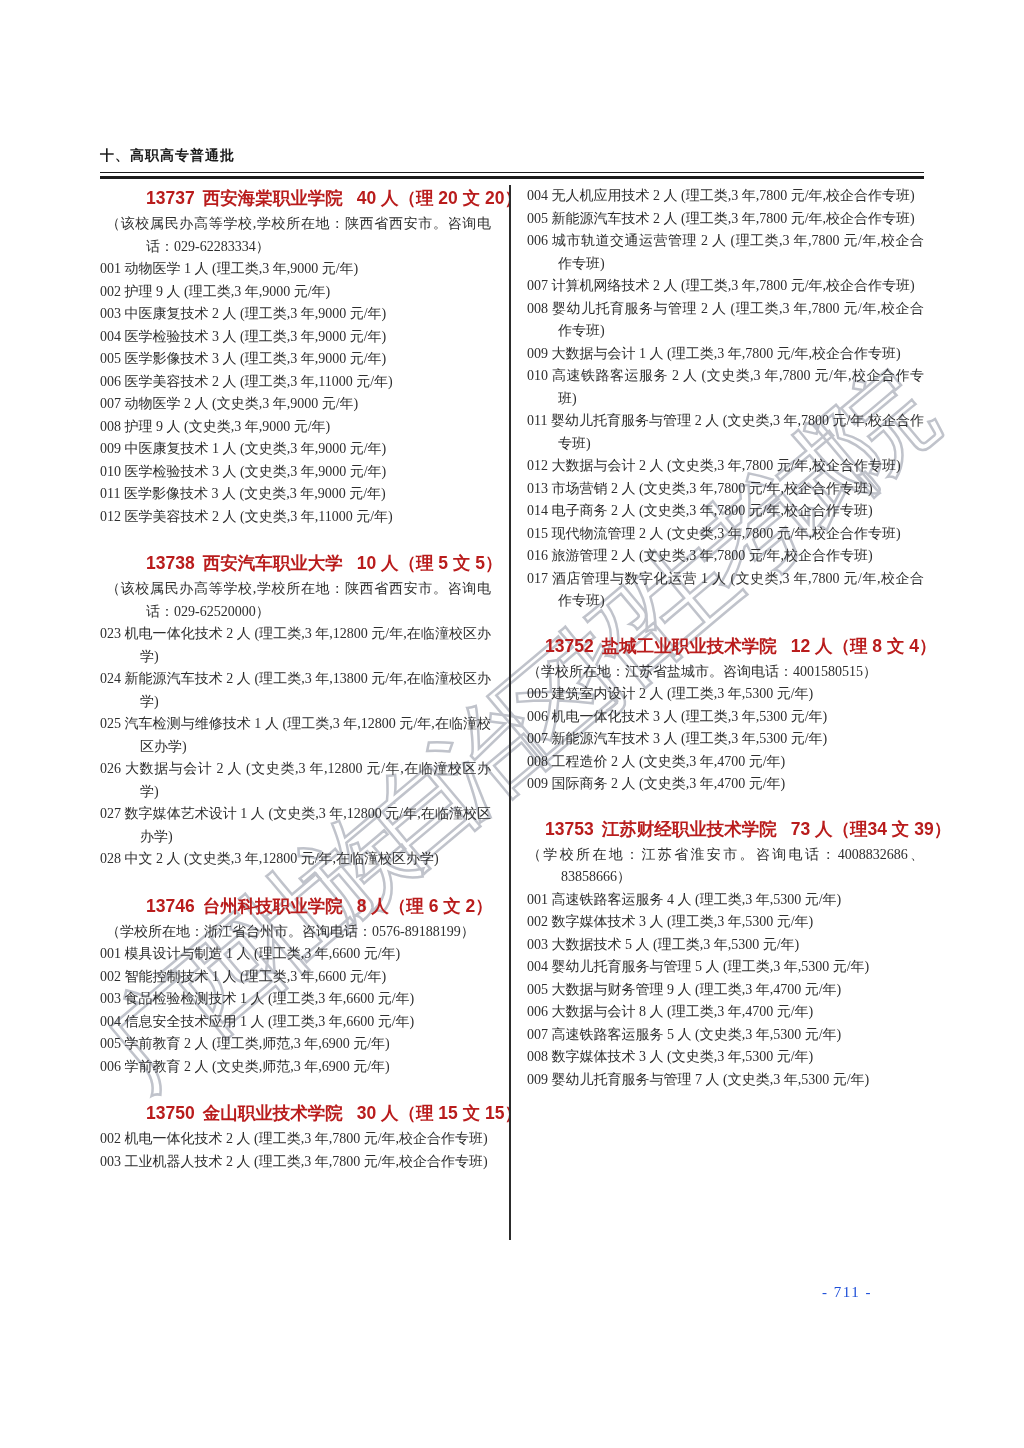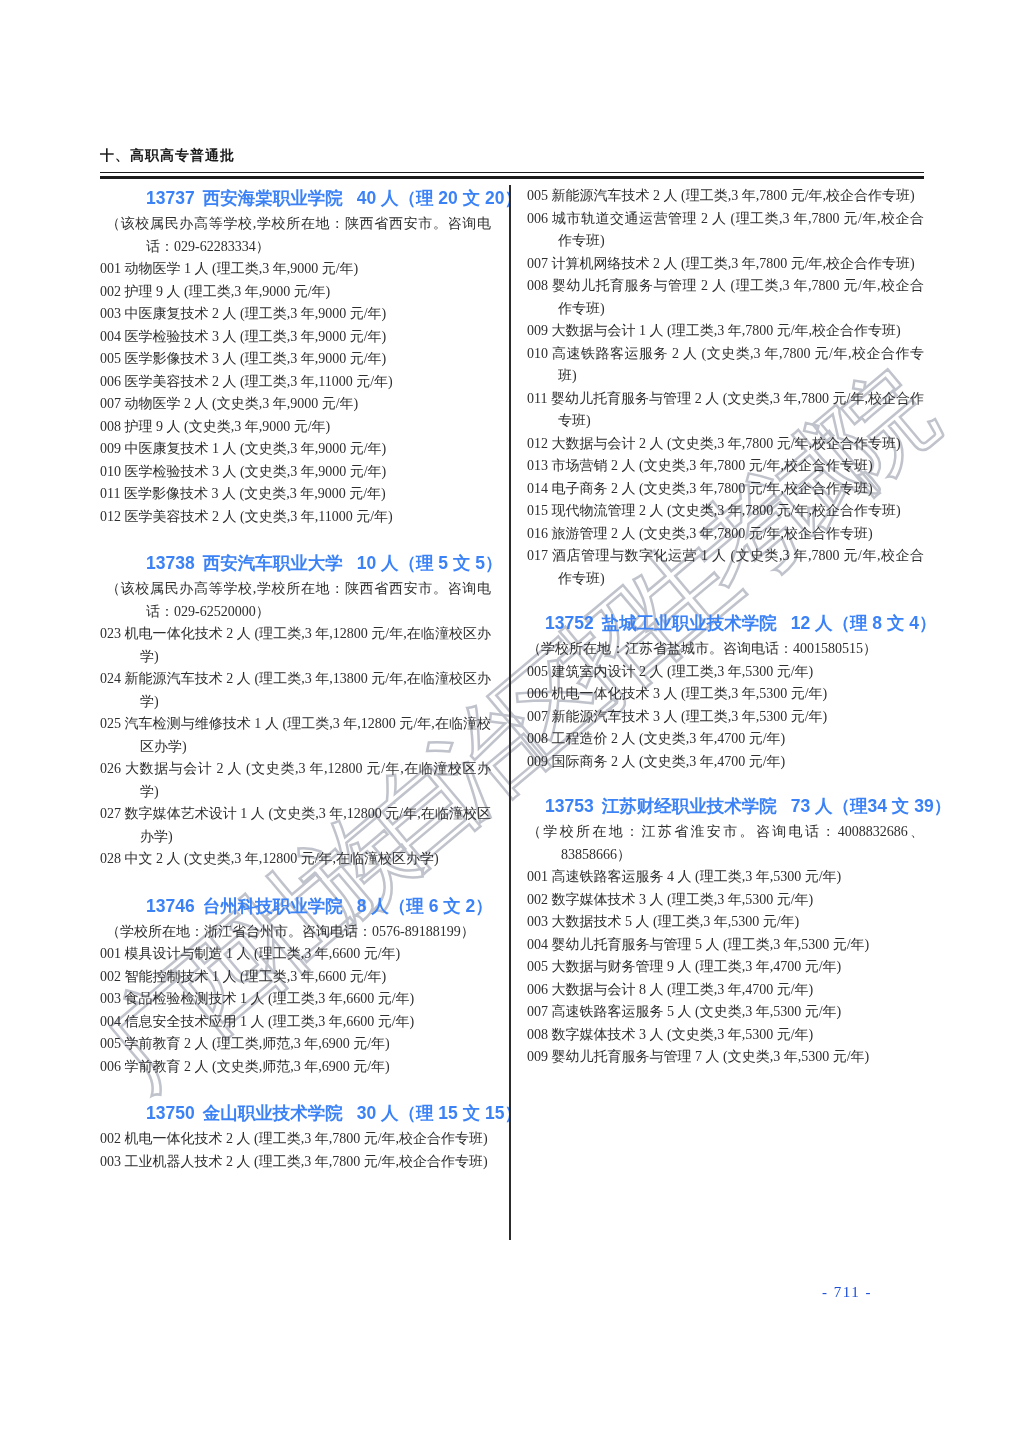--- a/index.html
+++ b/index.html
@@ -35,21 +35,21 @@
   .col { font-size:14px; line-height:22.5px; text-align:justify; }
   .col-left  { width:391px; }
   .divider { width:2px; height:1055px; background:#2c2c2c; margin-left:18px; flex:none; }
   .col-right { width:397px; margin-left:auto; }
   .school-block { margin:0; }
   .school-block + .school-block { margin-top:22px; }
   .col-right .school-block + .school-block { margin-top:20px; }
   .school-header {
     margin:0 0 2px 0; font-size:17.5px; line-height:26px;
     font-family:"Liberation Sans","DejaVu Sans",sans-serif;
-    font-weight:bold; color:#3b82f6; white-space:nowrap; text-align:left;
+    font-weight:bold; color:#b91c1c; white-space:nowrap; text-align:left;
   }
   .col-left  .school-header { padding-left:46px; }
   .col-right .school-header { padding-left:18px; }
   .school-code  { margin-right:8px; }
   .school-quota { margin-left:14px; }
   .school-note  { margin:0; }
   .col-left  .school-note { padding-left:46px; text-indent:-40px; }
   .col-right .school-note { padding-left:34px; text-indent:-34px; }
   .major-list { margin:0; }
   .major-item { margin:0; }
@@ -135,20 +135,21 @@
 
     </div>
 
     <div class="divider"></div>
 
     <div class="col col-right">
 
       <section class="school-block">
         <div class="major-list">
 
+        <p class="major-item">004 无人机应用技术 2 人 (理工类,3 年,7800 元/年,校企合作专班)</p>
             <p class="major-item">005 新能源汽车技术 2 人 (理工类,3 年,7800 元/年,校企合作专班)</p>
             <p class="major-item">006 城市轨道交通运营管理 2 人 (理工类,3 年,7800 元/年,校企合作专班)</p>
             <p class="major-item">007 计算机网络技术 2 人 (理工类,3 年,7800 元/年,校企合作专班)</p>
             <p class="major-item">008 婴幼儿托育服务与管理 2 人 (理工类,3 年,7800 元/年,校企合作专班)</p>
             <p class="major-item">009 大数据与会计 1 人 (理工类,3 年,7800 元/年,校企合作专班)</p>
             <p class="major-item">010 高速铁路客运服务 2 人 (文史类,3 年,7800 元/年,校企合作专班)</p>
             <p class="major-item">011 婴幼儿托育服务与管理 2 人 (文史类,3 年,7800 元/年,校企合作专班)</p>
             <p class="major-item">012 大数据与会计 2 人 (文史类,3 年,7800 元/年,校企合作专班)</p>
             <p class="major-item">013 市场营销 2 人 (文史类,3 年,7800 元/年,校企合作专班)</p>
             <p class="major-item">014 电子商务 2 人 (文史类,3 年,7800 元/年,校企合作专班)</p>

